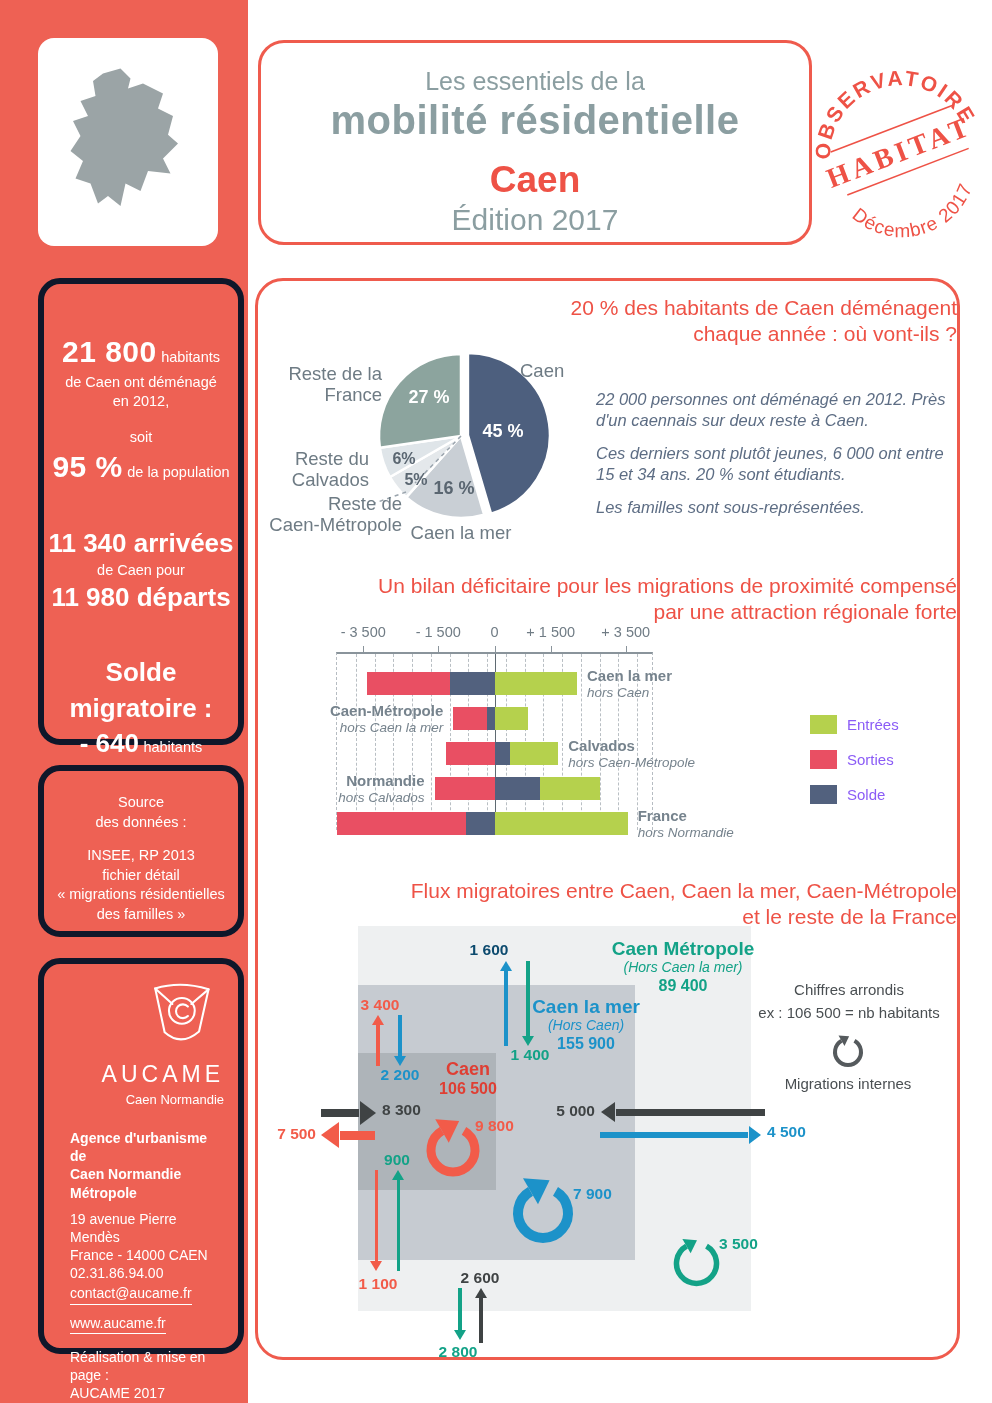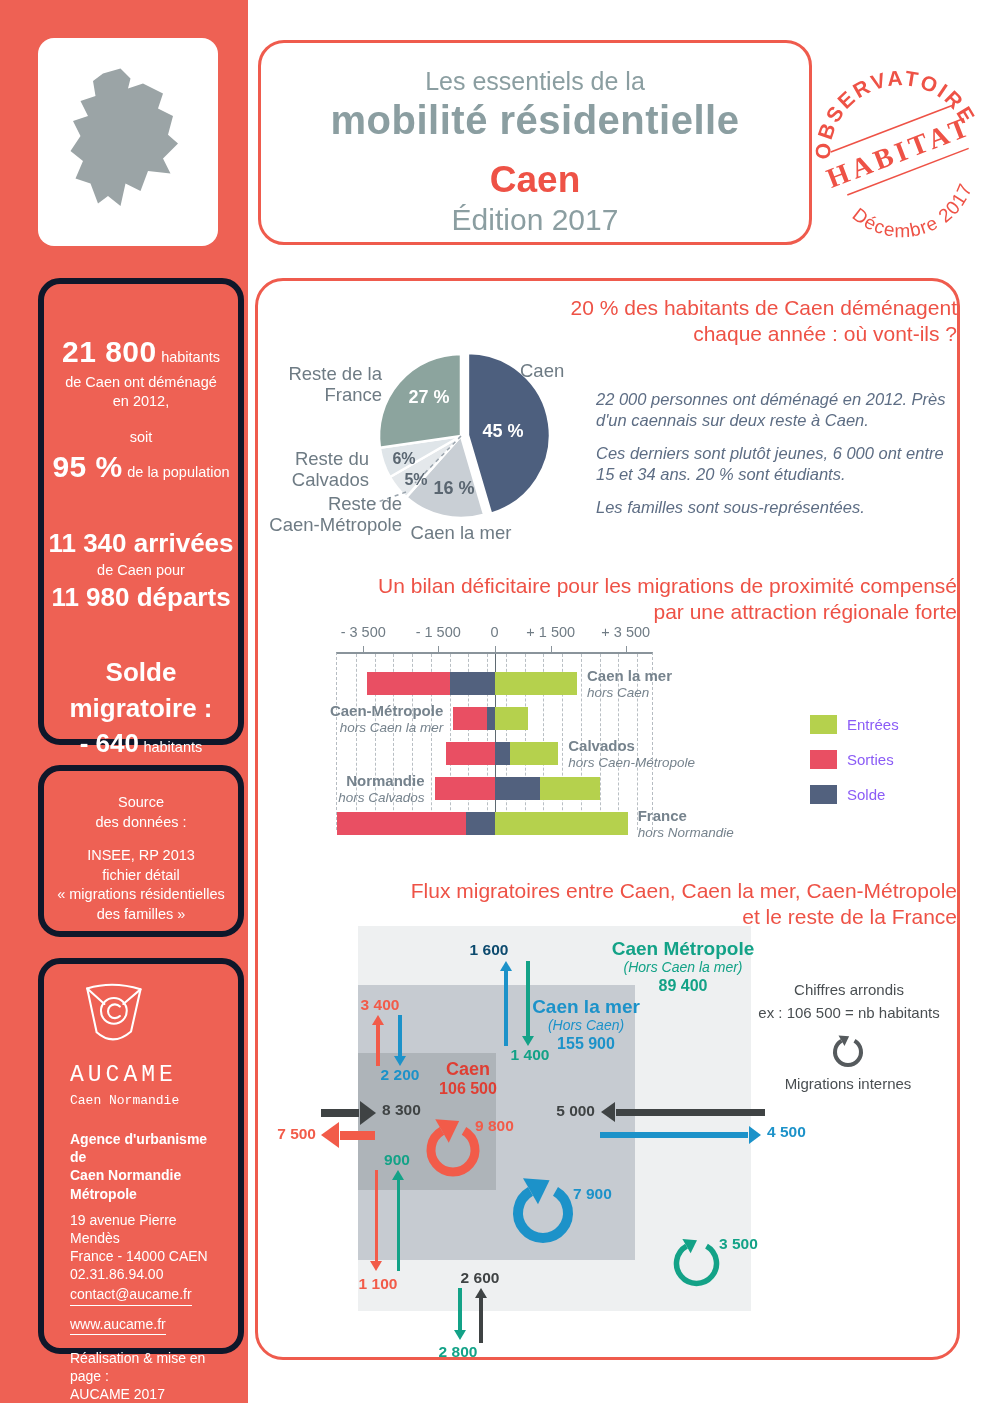--- a/index.html
+++ b/index.html
@@ -106,21 +106,21 @@
   <div class="side-box" style="top:765px;height:172px;">
     <div class="sb-sm sb-line" style="margin-top:22px;">Source</div>
     <div class="sb-sm sb-line">des données :</div>
     <div class="sb-sm sb-line" style="margin-top:14px;">INSEE, RP 2013</div>
     <div class="sb-sm sb-line">fichier détail</div>
     <div class="sb-sm sb-line">« migrations résidentielles</div>
     <div class="sb-sm sb-line">des familles »</div>
   </div>
 
   <div class="side-box contact-box" style="top:958px;height:396px;">
-    <div style="text-align:left;font-family:Liberation Mono, monospace;">
+    <div style="text-align:right;">
       <svg width="86" height="76" viewBox="0 0 100 88">
         <g fill="none" stroke="#ffffff" stroke-width="2.4" stroke-linecap="round">
           <path d="M20,12 Q50,3 82,13 L71,62 Q50,80 31,63 Z"></path>
           <circle cx="51" cy="38" r="15"></circle>
           <path d="M58,33 A8,8 0 1 0 58,44"></path>
           <path d="M20,12 L40,30 M82,13 L62,30"></path>
         </g>
       </svg>
       <div style="font-size:23px;letter-spacing:4px;margin-top:2px;">AUCAME</div>
       <div style="font-size:13px;margin-top:2px;">Caen Normandie</div>

